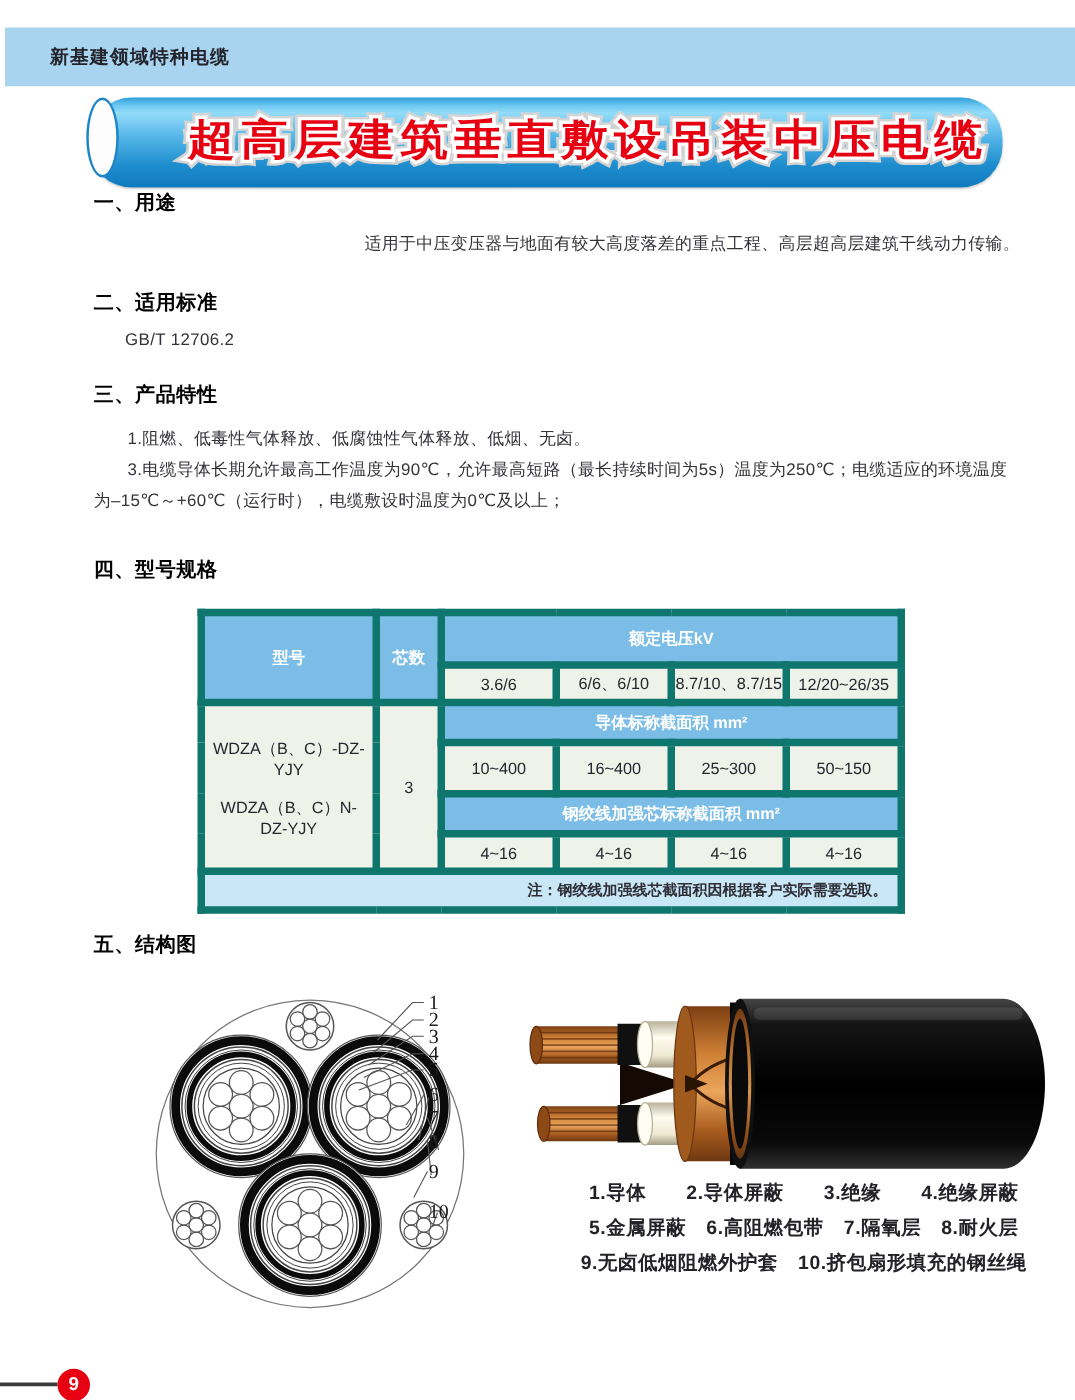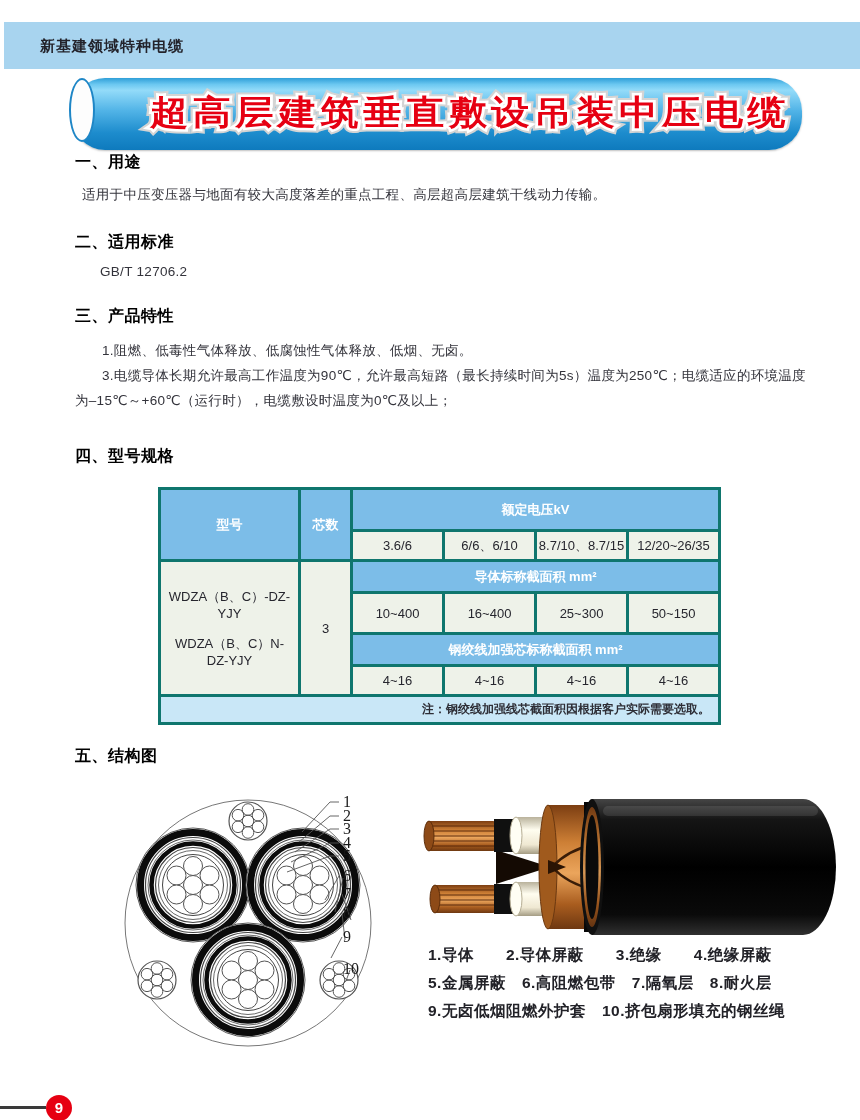--- a/index.html
+++ b/index.html
@@ -24,31 +24,31 @@
   .banner svg { position:absolute; left:0; top:0; }
 
   
   .sec-heading { position:absolute; left:75px; font-size:16px; font-weight:bold; color:#000000; letter-spacing:0.5px; }
   .body-text { position:absolute; font-size:13.5px; color:#33333b; letter-spacing:0.3px; }
   .features { position:absolute; left:75px; top:338px; width:748px; font-size:13.5px; color:#33333b; line-height:25px; letter-spacing:0.3px; }
   .features p { margin:0; text-indent:27px; }
 
   
   .spec-table { position:absolute; left:158px; top:487px; border-collapse:collapse; table-layout:fixed; }
-  .spec-table td { border:3px solid #0f766e; text-align:center; vertical-align:middle; font-size:13px; padding:0; }
+  .spec-table td { border:6px solid #0f766e; text-align:center; vertical-align:middle; font-size:13px; padding:0; }
   .spec-table .blue { background:#7CBDE8; color:#ffffff; font-weight:bold; }
   .spec-table .light { background:#EEF2E9; color:#26262e; }
   .spec-table .note-row { background:#C9E7F7; color:#2e2e36; font-weight:bold; font-size:12px; text-align:right; padding:4px 8px; }
   .model-cell div { margin:14px 4px; font-size:13px; color:#26262e; }
 
   
   .xsec-svg { position:absolute; left:103px; top:788px; }
   .cable3d { position:absolute; left:418px; top:790px; }
   .legend { position:absolute; left:428px; top:941px; width:430px; font-size:15.5px; font-weight:600;
-    color:#222228; line-height:28px; letter-spacing:0.5px; }
+    color:#222228; line-height:28px; letter-spacing:0.5px;text-align:center; }
 
   
   .footer-line { position:absolute; left:0; top:1106px; width:46px; height:3px; background:#3a3a3a; }
   .page-badge { position:absolute; left:46px; top:1095px; width:26px; height:26px; border-radius:50%;
     background:#E60012; color:#fff; font-size:15px; font-weight:bold; text-align:center; line-height:26px; }
 </style>
 </head>
 <body>
 
 <div class="page">
@@ -59,21 +59,21 @@
 
   <div class="banner">
     <div class="banner-cap"></div>
     <svg width="730" height="64" viewBox="0 0 730 64">
       <text x="398" y="34" text-anchor="middle" dominant-baseline="central" font-size="34" font-weight="bold" letter-spacing="4" fill="#E60012" stroke="#d4d4d4" stroke-width="9" paint-order="stroke" textLength="640" lengthAdjust="spacingAndGlyphs">超高层建筑垂直敷设吊装中压电缆</text>
       <text x="398" y="34" text-anchor="middle" dominant-baseline="central" font-size="34" font-weight="bold" letter-spacing="4" fill="#E60012" stroke="#ffffff" stroke-width="5" paint-order="stroke" textLength="640" lengthAdjust="spacingAndGlyphs">超高层建筑垂直敷设吊装中压电缆</text>
     </svg>
   </div>
 
   <div class="sec-heading" style="top:152px">一、用途</div>
-  <div class="body-text" style="left:82px; top:186px; width:724px;">适用于中压变压器与地面有较大高度落差的重点工程、高层超高层建筑干线动力传输。</div>
+  <div class="body-text" style="left:92px; top:186px; width:724px;text-align:right;">适用于中压变压器与地面有较大高度落差的重点工程、高层超高层建筑干线动力传输。</div>
 
   <div class="sec-heading" style="top:232px">二、适用标准</div>
   <div class="body-text" style="left:100px; top:264px;">GB/T 12706.2</div>
 
   <div class="sec-heading" style="top:306px">三、产品特性</div>
   <div class="features">
     <p>1.阻燃、低毒性气体释放、低腐蚀性气体释放、低烟、无卤。</p>
     <p>3.电缆导体长期允许最高工作温度为90℃，允许最高短路（最长持续时间为5s）温度为250℃；电缆适应的环境温度为–15℃～+60℃（运行时），电缆敷设时温度为0℃及以上；</p>
   </div>
 

